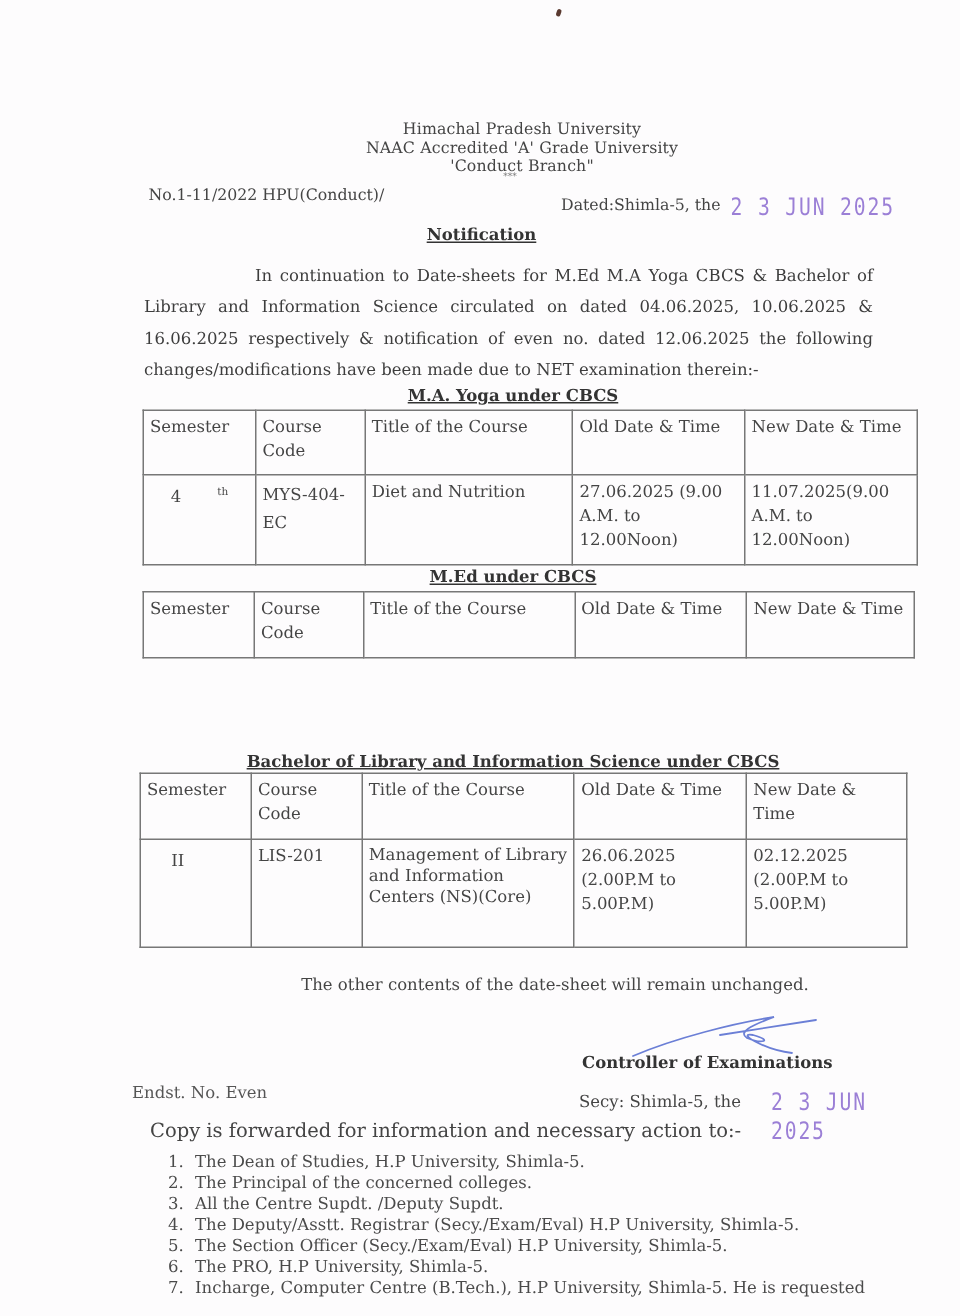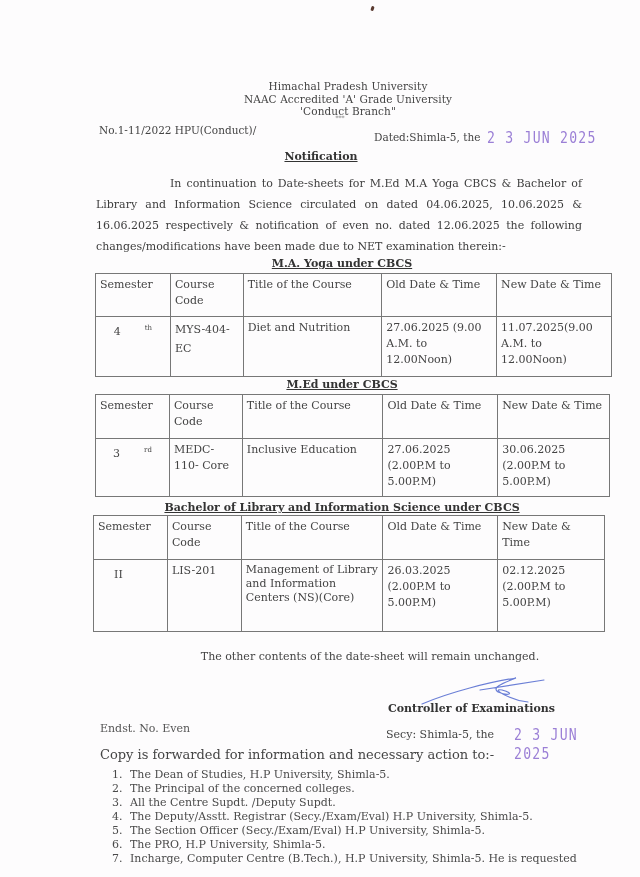--- a/index.html
+++ b/index.html
@@ -20,21 +20,21 @@
   .para { left:96px; top:173px; width:486px; font-size:11px; line-height:21px; text-align:justify; color:#3d3d3d; }
   .para .indent { display:inline-block; width:74px; }
   .sec-title { left:0; width:684px; text-align:center; font-weight:bold; text-decoration:underline; font-size:11px; color:#333; }
   table.dt { position:absolute; border-collapse:collapse; font-size:11px; color:#444; }
   table.dt td { border:1px solid #777; vertical-align:top; padding:3px 4px; line-height:16px;margin-left:48px; }
   table.dt td.sem { text-align:center; }
   .sup { font-size:7px; vertical-align:super;padding-left:24px; }
   .closing { left:0; width:740px; text-align:center; top:650px; font-size:11px; color:#444; }
   .sig { left:420px; top:672px; }
   .controller { left:388px; top:702px; font-weight:bold; font-size:11px; color:#333; }
-  .endst { left:100px; top:722px; font-size:11px; color:#555; }
+  .endst { left:88px; top:722px; font-size:11px; color:#555; }
   .dated2 { left:386px; top:728px; font-size:11px; color:#444; }
   .copyline { left:100px; top:747px; font-size:13px; color:#444; }
   ol.cc { position:absolute; left:88px; top:767px; margin:1px; padding-left:37px; font-size:11px; line-height:14px; color:#4a4a4a; }
   ol.cc li { padding-left:4px; }
 </style>
 </head>
 <body>
 
 <div class="abs dot"></div>
 
@@ -90,27 +90,20 @@
       <col style="width:112px">
     </colgroup>
   <tbody>
       <tr style="height:44px">
     <td>Semester</td>
     <td>Course Code</td>
     <td>Title of the Course</td>
     <td>Old Date &amp; Time</td>
     <td>New Date &amp; Time</td>
   </tr>
-  <tr style="height:58px">
-    <td class="sem"><span>3</span><span class="sup">rd</span></td>
-    <td>MEDC-110- Core</td>
-    <td>Inclusive Education</td>
-    <td>27.06.2025 (2.00P.M to 5.00P.M)</td>
-    <td>30.06.2025 (2.00P.M to 5.00P.M)</td>
-  </tr>
 </tbody>
   </table>
 
 <div class="abs sec-title" style="top:501px">Bachelor of Library and Information Science under CBCS</div>
 <table class="dt" style="left:93px; top:515px; width:512px;">
   <colgroup>
       <col style="width:74px">
       <col style="width:74px">
       <col style="width:142px">
       <col style="width:115px">
@@ -121,21 +114,21 @@
     <td>Semester</td>
     <td>Course Code</td>
     <td>Title of the Course</td>
     <td>Old Date &amp; Time</td>
     <td>New Date &amp; Time</td>
   </tr>
   <tr style="height:72px">
     <td class="sem"><span>II</span><span class="sup"></span></td>
     <td>LIS-201</td>
     <td style="line-height:14px">Management of Library and Information Centers (NS)(Core)</td>
-    <td>26.03.2025 (2.00P.M to 5.00P.M)</td>
+    <td>26.06.2025 (2.00P.M to 5.00P.M)</td>
     <td>02.12.2025 (2.00P.M to 5.00P.M)</td>
   </tr>
 </tbody>
   </table>
 
 <div class="abs closing">The other contents of the date-sheet will remain unchanged.</div>
 
 <svg class="abs sig" width="130" height="40" viewBox="0 0 130 40">
   <path d="M2 32 C 30 20, 70 10, 96 6 C 80 12, 72 16, 78 20 C 88 24, 96 22, 82 18 C 70 16, 90 28, 108 30 M 60 18 L 124 8" fill="none" stroke="#6b7fd6" stroke-width="1.2" stroke-linecap="round"></path>
 </svg>

